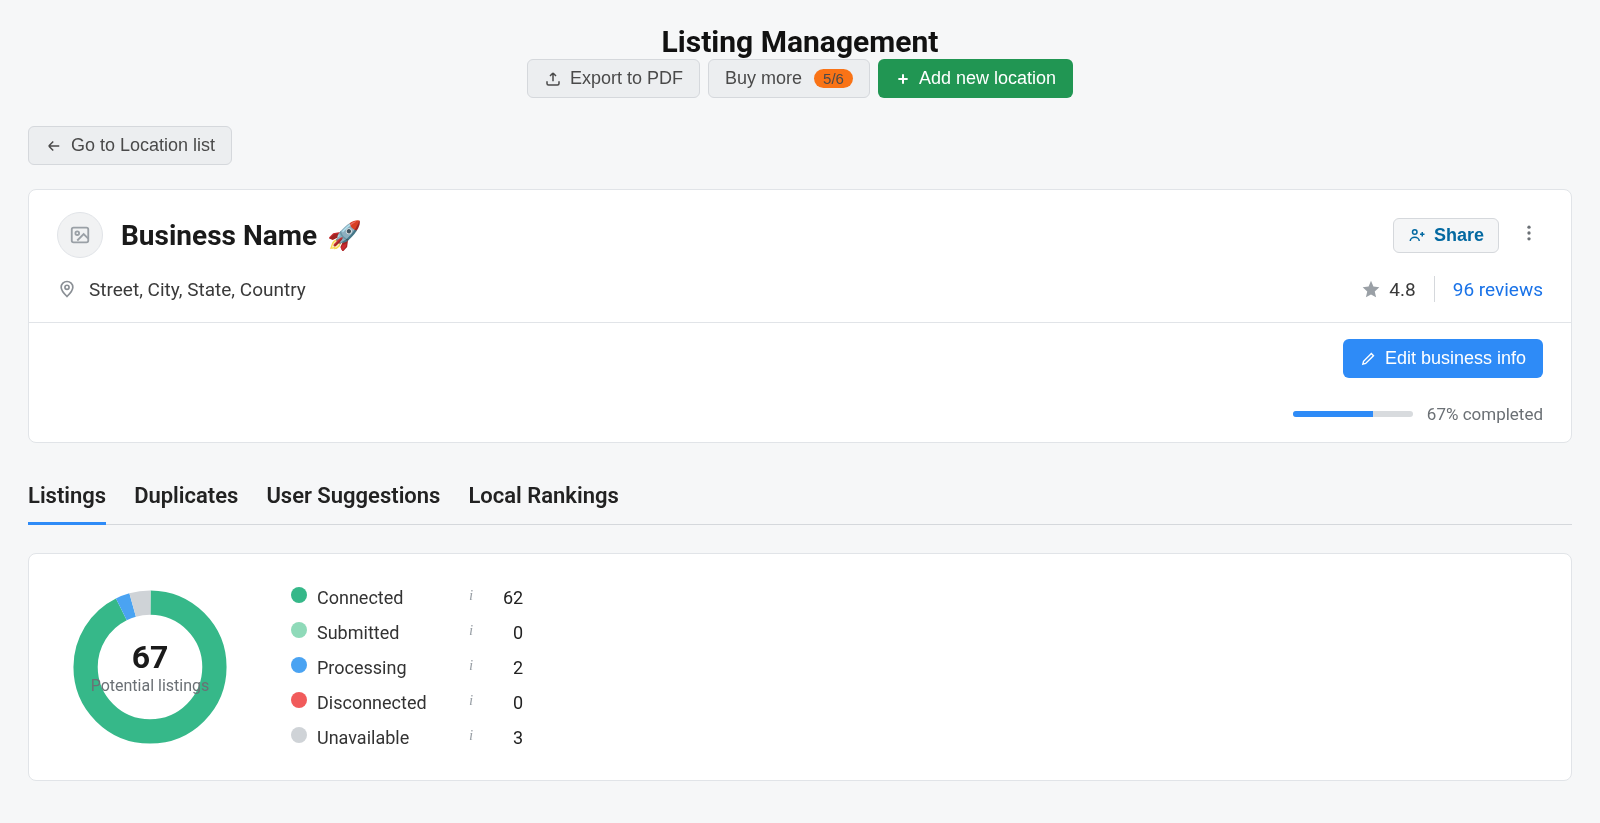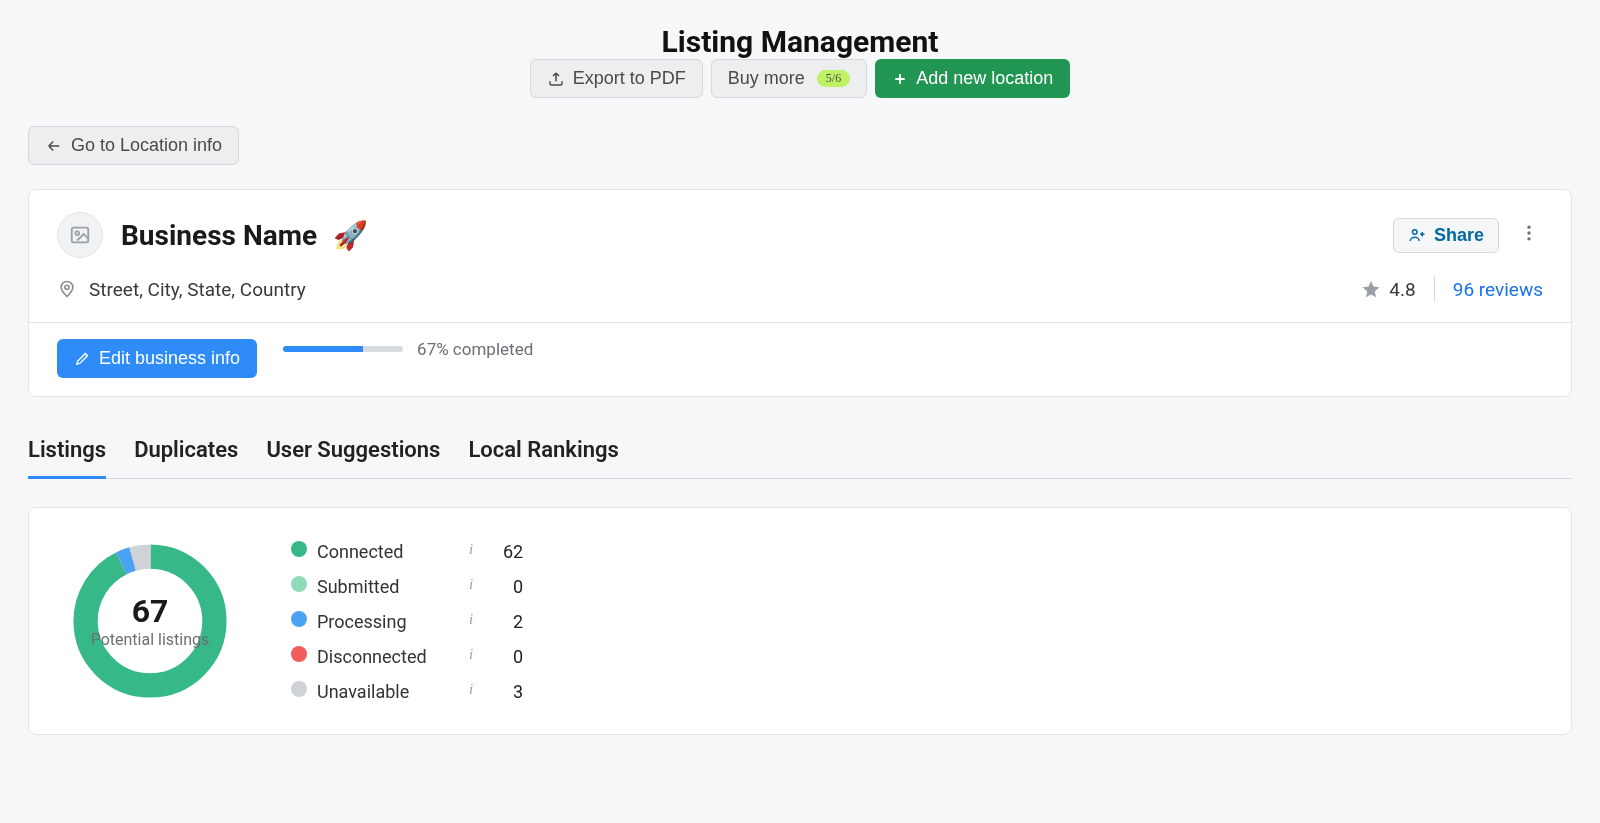--- a/index.html
+++ b/index.html
@@ -46,27 +46,26 @@
     .btn-green {
       background: #219653;
       color: #fff;
     }
     .btn-blue {
       background: #2e8bf7;
       color: #fff;
       border-radius: 6px;
     }
     .pill {
-      background: #bef264;
+      background: #f97316;
       border-radius: 12px;
       padding: 1px 9px;
-      font-size: 12px;
+      font-size: 15px;
       color: #4a4a4a;
       margin-left: 4px;
-      font-family: Liberation Serif, serif;
     }
     .icon-svg { flex-shrink: 0; }
     .goback-row { margin-bottom: 24px; }
     .card {
       background: #fff;
       border: 1px solid #e1e4e8;
       border-radius: 8px;
     }
     .biz-card { padding: 0; }
     .biz-top {
@@ -82,21 +81,21 @@
       border-radius: 50%;
       display: flex;
       align-items: center; justify-content: center;
       color: #9aa0a6;
     }
     .biz-name {
       font-size: 28px;
       font-weight: 700;
       display: flex;
       align-items: center;
-      gap: 16px;
+      gap: 10px;
     }
     .biz-top-right {
       margin-left: auto;
       display: flex;
       align-items: center;
       gap: 16px;
     }
     .share-btn {
       background: #f5f6f7;
       border: 1px solid #d5d8dc;
@@ -125,22 +124,23 @@
       align-items: center;
       gap: 8px;
       color: #6b7075;
     }
     .vbar { width: 1px; height: 26px; background: #d5d8dc; margin: 0 10px; }
     .reviews-link { color: #1a73e8; cursor: pointer; }
     .biz-divider { height: 1px; background: #e1e4e8; }
     .biz-bottom {
       padding: 16px 28px 18px;
       display: flex;
-      align-items: flex-start;
+      align-items: flex-end;
       gap: 26px;
+      flex-direction: column;
     }
     .progress-wrap { display: flex; align-items: center; gap: 14px; }
     .progress-bar {
       width: 120px; height: 6px;
       background: #d8dbde;
       border-radius: 3px;
       overflow: hidden;
     }
     .progress-fill {
       height: 100%;
@@ -209,21 +209,21 @@
       <span>Add new location</span>
     </button>
   </div>
 </div>
 
 <div class="goback-row">
   <button class="btn btn-grey">
     <svg class="icon-svg" width="18" height="18" viewBox="0 0 24 24" fill="none" stroke="currentColor" stroke-width="2">
         <path d="M19 12H5m0 0l6-6m-6 6l6 6"></path>
       </svg>
-    <span>Go to Location info</span>
+    <span>Go to Location list</span>
   </button>
 </div>
 
 <div class="card biz-card">
   <div class="biz-top">
     <div class="biz-logo">
       <svg width="22" height="22" viewBox="0 0 24 24" fill="none" stroke="currentColor" stroke-width="2">
           <rect x="3" y="4" width="18" height="16" rx="2"></rect>
           <circle cx="9" cy="10" r="2"></circle>
           <path d="M21 16l-5-5-7 7"></path>

